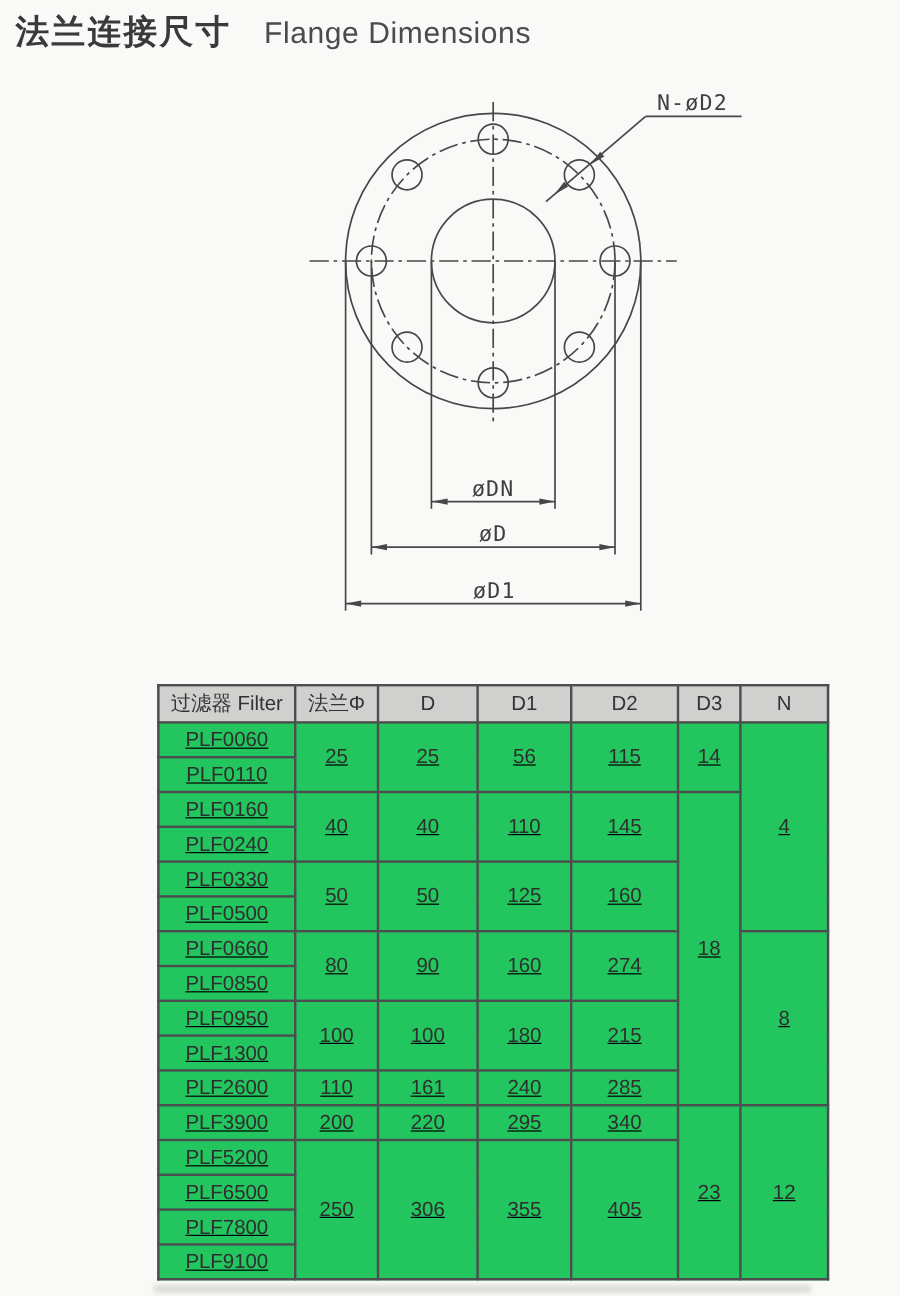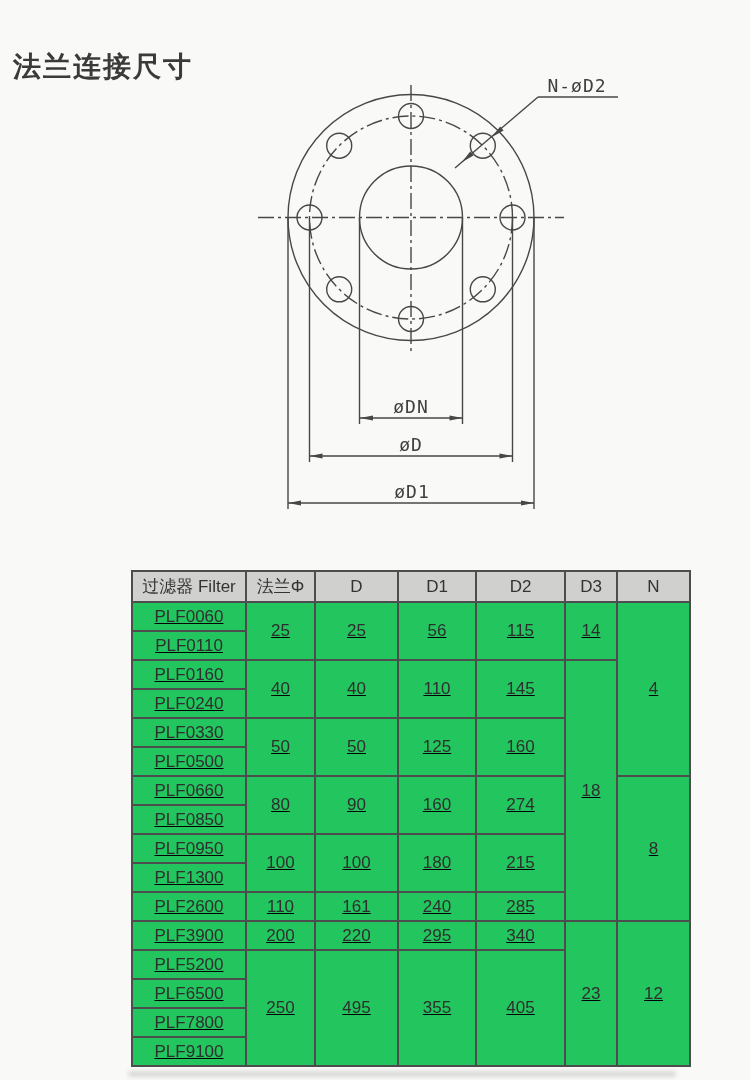--- a/index.html
+++ b/index.html
@@ -9,21 +9,21 @@
     background:#f9f9f7;
     font-family:"Liberation Sans", sans-serif;
     overflow:hidden;
   }
   .titlebar{
     position:absolute; left:13px; top:8px;
     display:flex; align-items:baseline; gap:27px;
     white-space:nowrap;
   }
   .title-zh{
-    font-size:28px; font-weight:bold; color:#3a3a3a; letter-spacing:2px;margin-top:40px;
+    font-size:28px; font-weight:bold; color:#3a3a3a; letter-spacing:2px;
   }
   .title-en{
     font-size:25px; color:#4b4b4b; letter-spacing:0.5px;
   }
   svg.drawing{ position:absolute; left:0; top:0; }
   svg.drawing * { vector-effect:non-scaling-stroke; }
   .cad-text{
     font-family:"DejaVu Sans Mono", monospace;
     font-size:18px; fill:#3f3f3f; letter-spacing:1px;
   }
@@ -44,20 +44,21 @@
   .bottom-smudge{
     position:absolute; left:128px; top:1071px; width:548px; height:6px;
     background:#bfbfbd; opacity:0.55; filter:blur(2px); border-radius:3px;
   }
 </style>
 </head>
 <body>
 
 <div class="titlebar">
   <span class="title-zh">法兰连接尺寸</span>
+  <span class="title-en">Flange Dimensions</span>
 </div>
 
 <svg class="drawing" width="750" height="545" viewBox="0 0 750 545" fill="none" stroke="#474747" stroke-width="1.4">
 
   <line x1="258" y1="217.5" x2="564" y2="217.5" stroke-dasharray="16 4 3 4"></line>
   <line x1="411" y1="85" x2="411" y2="353" stroke-dasharray="16 4 3 4"></line>
 
   <circle cx="411" cy="217.5" r="123"></circle>
   <circle cx="411" cy="217.5" r="101.5" stroke-dasharray="16 4 3 4"></circle>
   <circle cx="411" cy="217.5" r="51.5"></circle>
@@ -200,21 +201,21 @@
         <td rowspan="1">200</td>
         <td rowspan="1">220</td>
         <td rowspan="1">295</td>
         <td rowspan="1">340</td>
         <td rowspan="5">23</td>
         <td rowspan="5">12</td>
       </tr>
       <tr>
         <td>PLF5200</td>
         <td rowspan="4">250</td>
-        <td rowspan="4">495</td>
+        <td rowspan="4">306</td>
         <td rowspan="4">355</td>
         <td rowspan="4">405</td>
       </tr>
       <tr>
         <td>PLF6500</td>
       </tr>
       <tr>
         <td>PLF7800</td>
       </tr>
       <tr>

